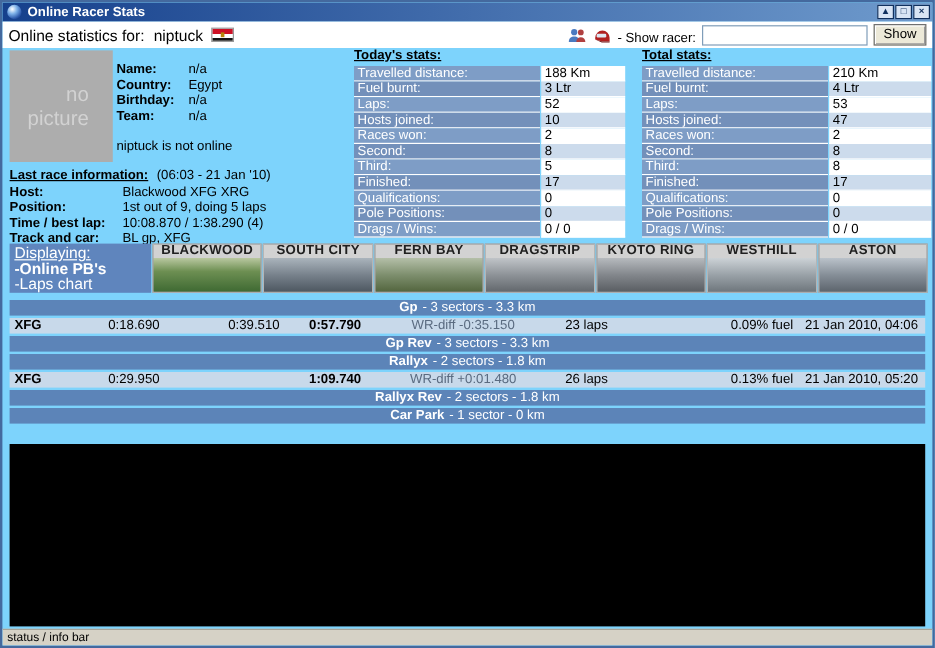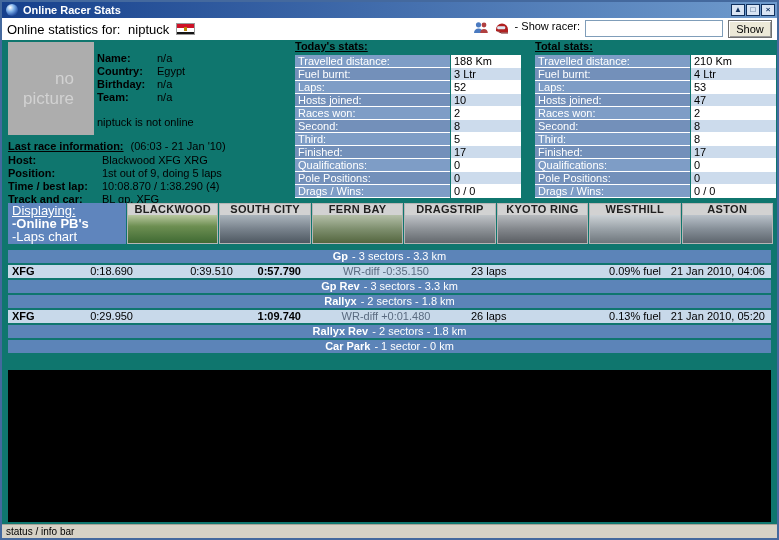--- a/index.html
+++ b/index.html
@@ -1,37 +1,37 @@
 <!DOCTYPE html>
 <html><head>
 <meta charset="utf-8">
 <style>
   *{margin:0;padding:0;box-sizing:border-box;}
   html,body{width:779px;height:540px;}
   body{font-family:"Liberation Sans",sans-serif;background:#fff;}
-  .window{position:relative;width:779px;height:540px;border:2px solid #44699e;background:#0f766e;overflow:hidden;}
+  .window{position:relative;width:779px;height:540px;border:2px solid #44699e;background:#7dd3fc;overflow:hidden;}
 
   
   .titlebar{position:absolute;top:0;left:0;right:0;height:16px;
     background:linear-gradient(to right,#16408c,#6f9bcd);
     display:flex;align-items:center;padding:0 2px;color:#fff;font-size:11px;font-weight:bold;cursor:default;}
   .app-icon{width:12px;height:12px;border-radius:50%;flex:0 0 12px;
     background:radial-gradient(circle at 35% 30%,#ffffff,#7db0e8 35%,#2a56a8 70%,#14306e);margin:0 5px 0 2px;}
   .tb-btns{margin-left:auto;display:flex;}
   .tb-btn{width:14px;height:12px;background:#d8e4f4;border:1px solid #10305e;color:#10305e;
     font-size:8px;line-height:10px;text-align:center;margin-left:1px;cursor:pointer;font-weight:bold;}
 
   
   .headerbar{position:absolute;top:16px;left:0;right:0;height:22px;display:flex;align-items:center;padding:0 5px;background:#fff;}
   .hdr-title{font-size:13px;color:#000;white-space:nowrap;}
   .hdr-title span+span{margin-left:4px;}
   .flag{width:19px;height:12px;margin-left:7px;position:relative;border:1px solid #9a9a9a;
     background:linear-gradient(to bottom,#ce1126 0,#ce1126 4px,#fff 4px,#fff 8px,#141414 8px);}
   .flag::after{content:"";position:absolute;left:7px;top:3px;width:3px;height:4px;background:#b8860b;}
-  .hdr-right{margin-left:auto;display:flex;align-items:flex-start;gap:5px;}
+  .hdr-right{margin-left:auto;display:flex;align-items:flex-end;gap:5px;}
   .hdr-ico{width:16px;height:16px;display:inline-block;cursor:pointer;}
   .show-label{font-size:11px;white-space:nowrap;}
   .show-input{width:138px;height:17px;border:1px solid #7f9db9;font:11px "Liberation Sans",sans-serif;padding:0 3px;}
   .show-btn{width:44px;height:18px;background:#ece9d8;border:1px solid #707070;
     box-shadow:inset 1px 1px 0 #fff, inset -1px -1px 0 #9a9a9a;font:11px "Liberation Sans",sans-serif;cursor:pointer;}
 
   
   .no-pic{position:absolute;left:6px;top:40px;width:86px;height:93px;background:#adadad;
     color:#d2d2d2;font-size:17px;line-height:20px;display:flex;align-items:center;justify-content:flex-start;
     text-align:left;padding:0 6px;word-break:normal;}

